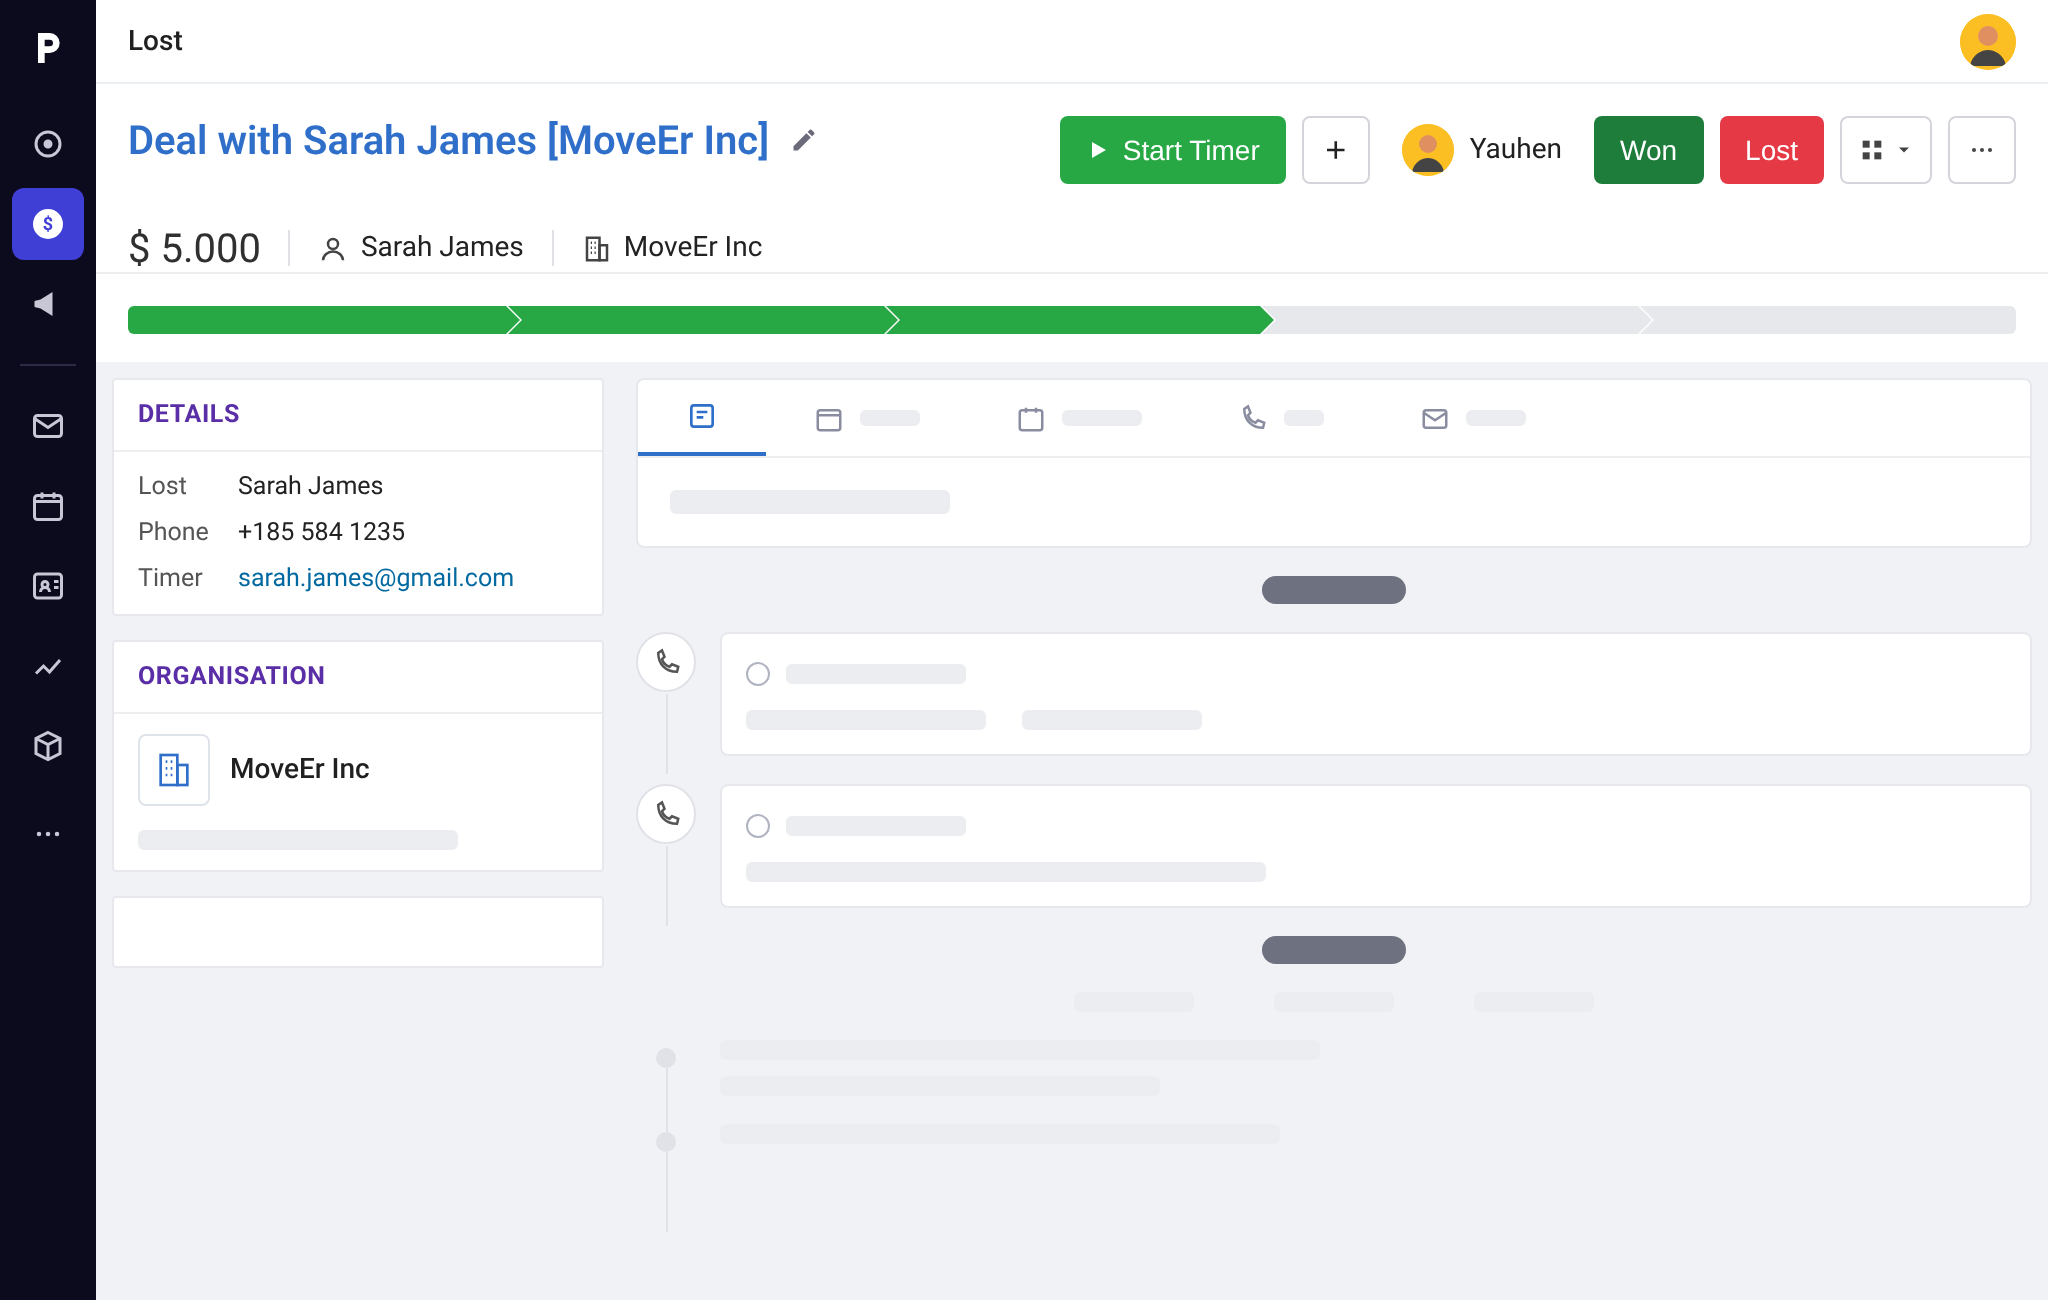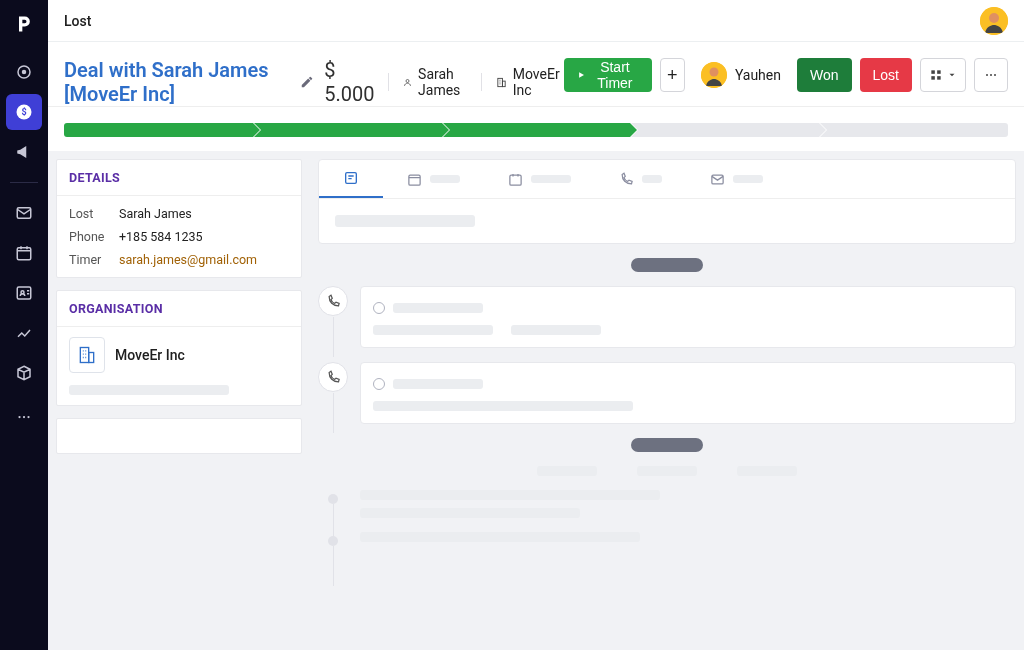--- a/index.html
+++ b/index.html
@@ -15,25 +15,25 @@
 
   
   .main { flex:1; display:flex; flex-direction:column; background:#fff; overflow:hidden; }
 
   .topbar { height:42px; border-bottom:1px solid #eceff1; display:flex; align-items:center; padding:0 16px; justify-content:space-between; }
   .topbar-title { font-size:14px; font-weight:500; }
   .avatar { width:28px; height:28px; border-radius:50%; background:#fbbf24; display:flex; align-items:center; justify-content:center; overflow:hidden; }
   .avatar svg{width:100%;height:100%;}
 
   .dealbar { padding:16px 16px 0 16px; display:flex; justify-content:space-between; align-items:flex-start; border-bottom:1px solid #eee; }
-  .dealbar-left { display:flex; flex-direction:row; gap:10px; }
+  .dealbar-left { display:flex; flex-direction:column; gap:10px; }
   .deal-title-row { display:flex; align-items:center; gap:10px; }
   .deal-title { font-size:20px; font-weight:600; color:#2f6fc9; }
   .pencil { color:#6a6a7a; cursor:pointer; }
-  .deal-sub { display:flex; align-items:center; gap:14px; color:#303030; font-size:15px; }
+  .deal-sub { display:flex; align-items:center; gap:14px; color:#303030; font-size:15px;margin-top:20px; }
   .deal-amount { font-size:20px; font-weight:400; }
   .vbar { width:1px; height:18px; background:#e1e1e6; }
   .sub-item { display:flex; align-items:center; gap:6px; color:#222; font-size:14px; }
 
   .dealbar-right { display:flex; align-items:center; gap:8px; }
   .btn { height:34px; display:flex; align-items:center; justify-content:center; border-radius:4px; font-weight:500; font-size:14px; cursor:pointer; border:1px solid transparent; padding:0 12px; gap:6px; }
   .btn-green { background:#28a745; color:#fff;text-align:center; }
   .btn-outline { background:#fff; border:1px solid #d4d5da; color:#222; width:34px; padding:0; font-size:18px; }
   .owner { display:flex; align-items:center; gap:8px; padding:0 8px; }
   .btn-won { background:#1e7d3a; color:#fff; }
@@ -59,21 +59,21 @@
 
   
   .content { flex:1; display:flex; gap:16px; padding:8px; background:#f1f2f5; overflow:hidden; }
   .left-col { width:246px; display:flex; flex-direction:column; gap:12px; }
   .card { background:#fff; border:1px solid #e7e8ec; border-radius:2px; }
   .card-head { padding:10px 12px; font-size:12.5px; font-weight:700; letter-spacing:0.3px; color:#5a2ea6; border-bottom:1px solid #eee; }
   .card-body { padding:10px 12px; display:flex; flex-direction:column; gap:8px; }
   .kv { display:flex; font-size:12.5px; }
   .kv .k{ width:50px; color:#555; }
   .kv .v{ color:#222; }
-  .kv .v.link{ color:#a16207; }
+  .kv .v.link{ color:#0369a1; }
   .skel { background:#ebedf0; border-radius:3px; }
   .skel-line { height:10px; }
   .pill-green { background:#28a745; height:12px; width:44px; border-radius:6px; }
   .org-row{display:flex;align-items:center;gap:10px;}
   .org-ico{width:36px;height:36px;border:1px solid #dfe3ea;border-radius:4px;display:flex;align-items:center;justify-content:center;color:#2f6fc9;}
 
   .right-col { flex:1; display:flex; flex-direction:column; gap:14px; overflow:hidden;}
   .tabs-card { background:#fff; border:1px solid #e7e8ec; border-radius:4px; }
   .tabs { display:flex; border-bottom:1px solid #eee; }
   .tab { padding:10px 24px; display:flex; align-items:center; gap:8px; color:#8a8da0; cursor:pointer; font-size:13px;}

